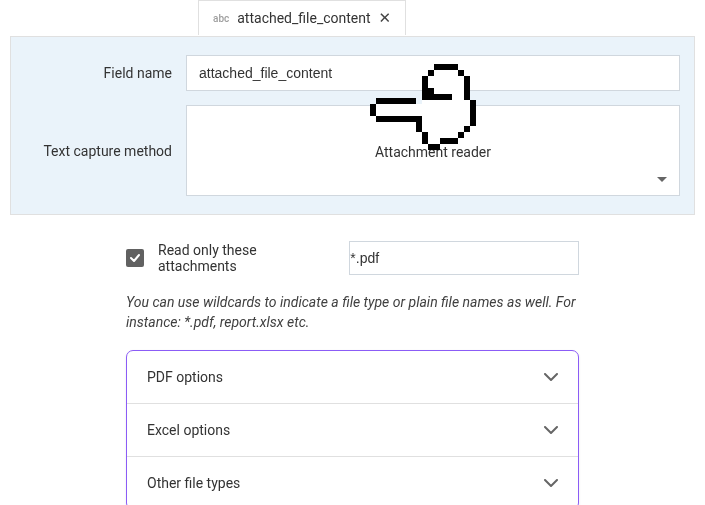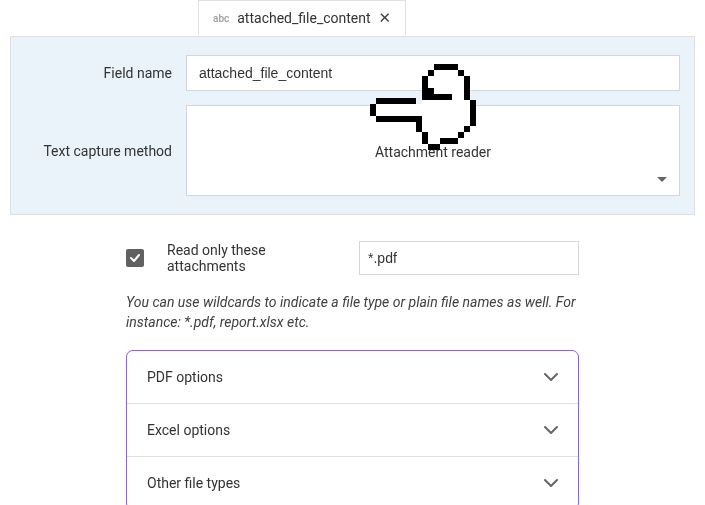--- a/index.html
+++ b/index.html
@@ -79,21 +79,21 @@
   .select-box .caret {
     margin-left: auto;
     color: #666;
   }
   .content {
     padding: 26px 126px 20px 126px;
   }
   .check-row {
     display: flex;
     align-items: center;
-    gap: 23px;
+    gap: 14px;
     margin-bottom: 18px;
   }
   .checkbox {
     width: 18px;
     height: 18px;
     background: #616161;
     border-radius: 2px;
     display: flex;
     align-items: center;
     justify-content: center;
@@ -101,21 +101,21 @@
   }
   .checkbox svg { display: block; }
   .check-row .check-label {
     font-size: 14px;
     color: #333;
   }
   .pattern-input {
     width: 234px;
     border: 1px solid #d0d7de;
     background: #fff;
-    padding: 8px 8px;
+    padding: 8px 0;
     font-size: 14px;
     color: #333;
     outline: none;
   }
   .hint {
     font-size: 14px;
     color: #404040;
     line-height: 1.4;
     margin-bottom: 18px;
     font-style: italic;

